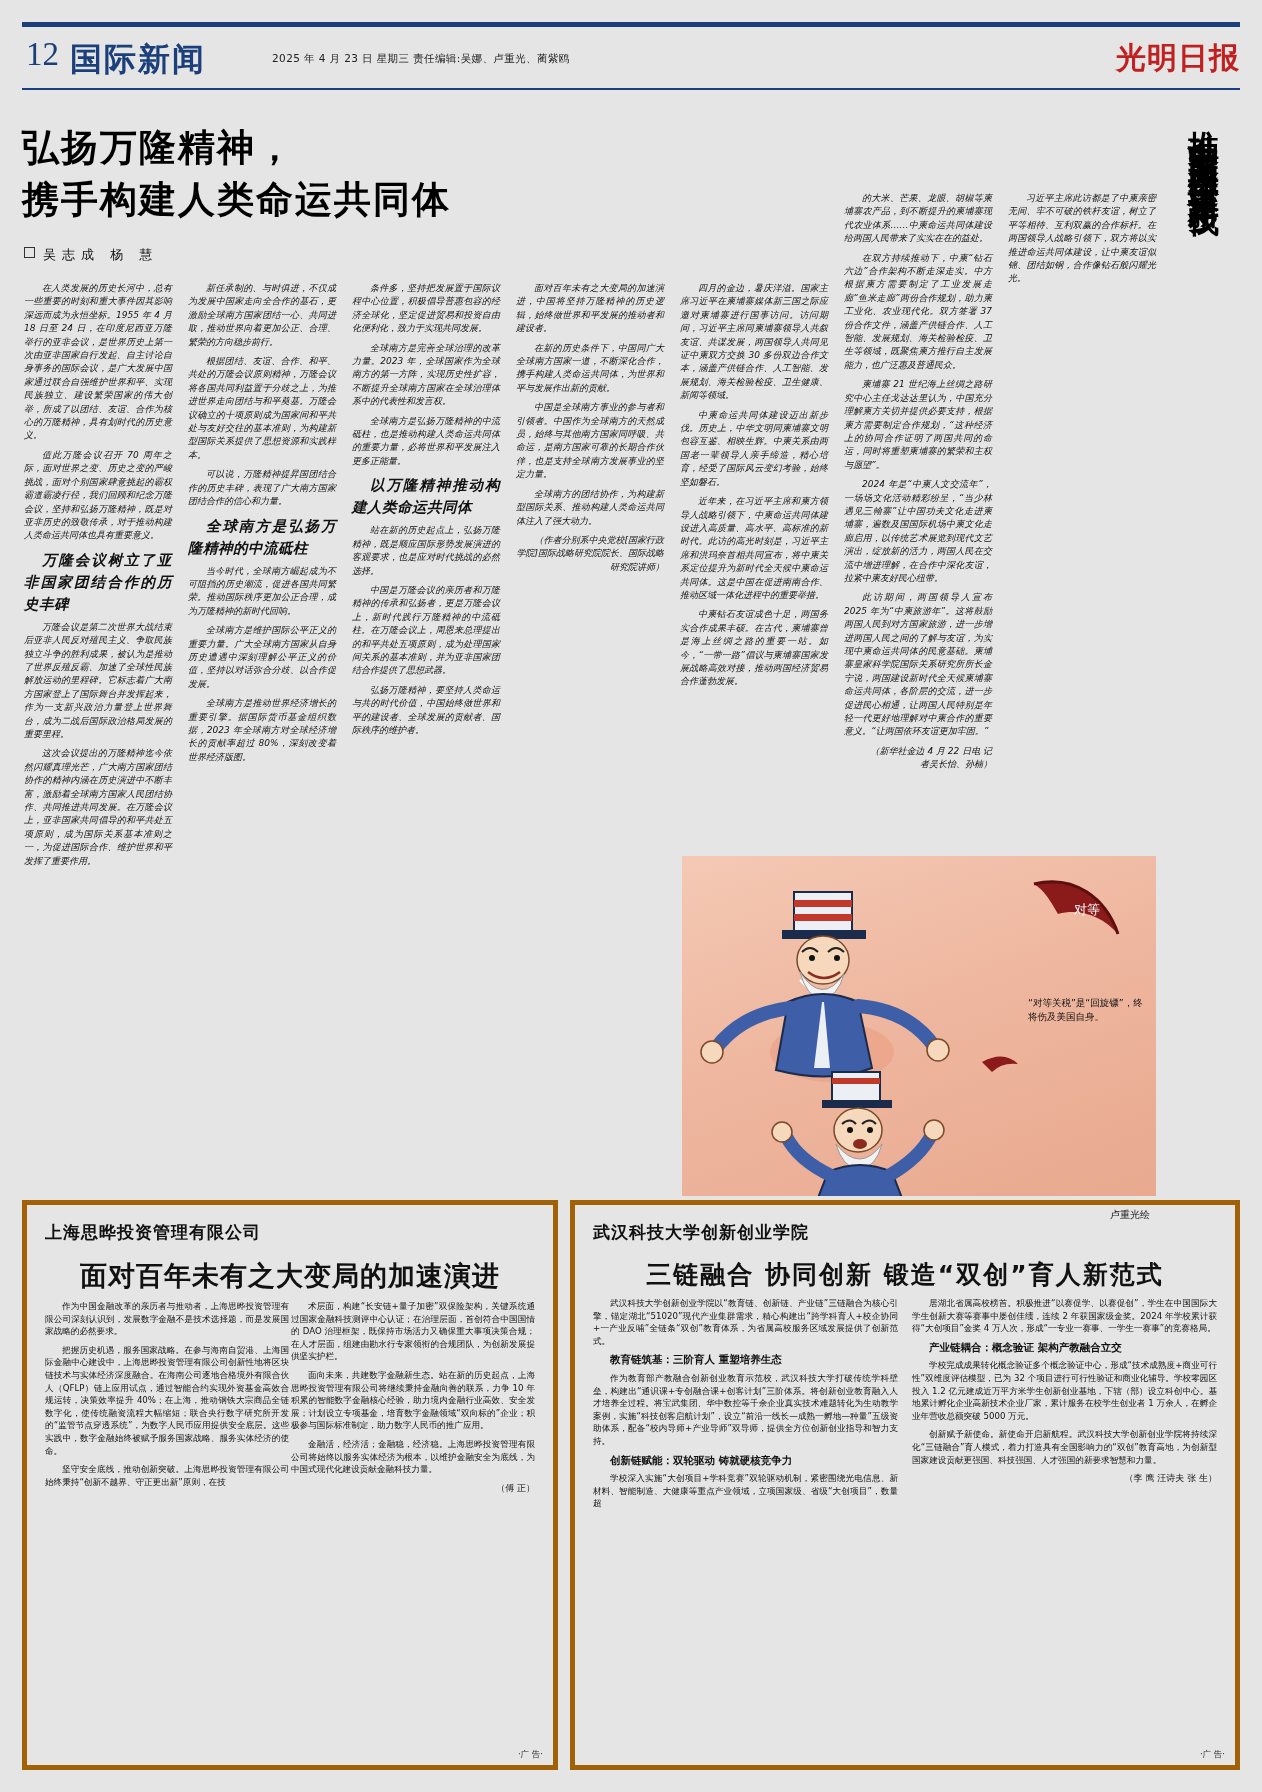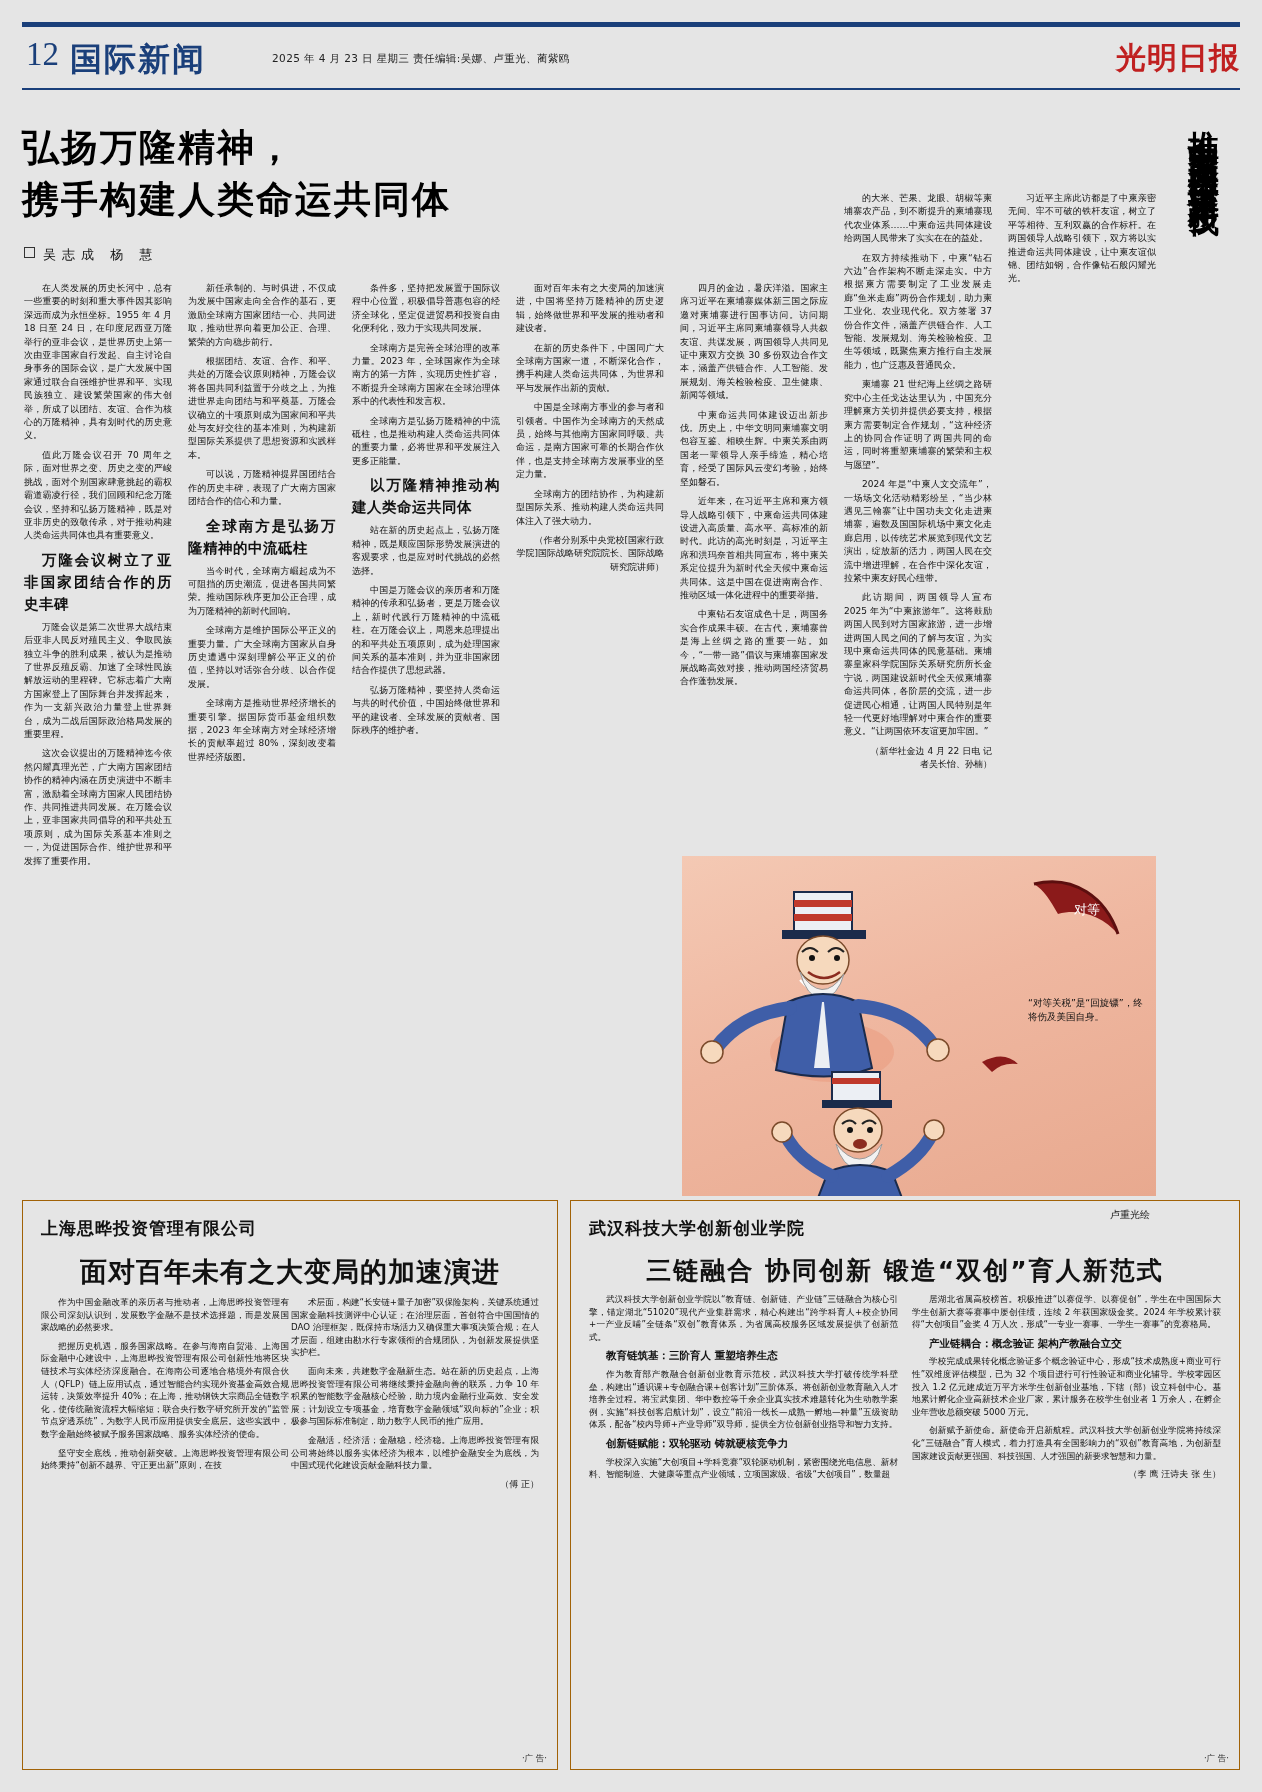--- a/index.html
+++ b/index.html
@@ -25,21 +25,21 @@
   .headline{position:absolute;left:0px;top:26px;width:500px;font-family:Liberation Serif, serif;}
   .headline div{font-size:37px;font-weight:bold;line-height:52px;letter-spacing:2px;color:#000;}
   .byline{position:absolute;left:2px;top:150px;font-size:13px;letter-spacing:6px;color:#111;}
   .byline .sq{display:inline-block;width:9px;height:9px;border:1px solid #333;margin-right:8px;vertical-align:1px;}
 
   
   .vtitle{position:absolute;right:0px;top:10px;width:72px;height:760px;}
   .vtitle span{writing-mode:vertical-rl;text-orientation:upright;font-size:31px;font-weight:bold;letter-spacing:5px;line-height:72px;color:#000;}
 
   
-  .col{position:absolute;top:186px;font-size:9px;line-height:13.4px;text-align:justify;color:#111;}
+  .col{position:absolute;top:186px;font-size:9px;line-height:13.4px;text-align:justify;color:#111;font-style:italic;}
   .col p{margin:0 0 6px 0;text-indent:18px;}
   .subhead{font-size:14.5px;font-weight:bold;line-height:22px;text-indent:0;margin:10px 0 8px 0;letter-spacing:.5px;}
 
   .c1{left:2px;width:148px;}
   .c2{left:166px;width:148px;}
   .c3{left:330px;width:148px;}
   .c4{left:494px;width:148px;}
   .c5{left:658px;width:148px;}
   .c6{left:822px;width:148px;top:96px;}
   .c7{left:986px;width:148px;top:96px;}
@@ -47,21 +47,21 @@
   .credit{text-indent:0;text-align:right;font-size:9px;margin-top:8px;}
 
   
   .cartoon{position:absolute;left:660px;top:760px;width:474px;height:380px;overflow:hidden;}
   .cartoon-bg{position:absolute;left:0;top:0;width:474px;height:340px;background:linear-gradient(160deg,#f4c9b4 0%,#efb7a0 45%,#e8a98f 100%);}
   .cap-red{position:absolute;right:8px;top:140px;width:120px;font-size:9.5px;line-height:14px;color:#111;}
   .cartoon-credit{position:absolute;right:6px;top:352px;font-size:10px;color:#111;}
 
   
   .ads{position:absolute;left:22px;top:1200px;width:1218px;height:570px;}
-  .ad{position:absolute;top:0;height:570px;border:1px solid #a16207;box-sizing:border-box;}
+  .ad{position:absolute;top:0;height:570px;border:5px solid #a16207;box-sizing:border-box;}
   .ad1{left:0px;width:536px;}
   .ad2{left:548px;width:670px;}
   .ad-inner{padding:16px 18px;box-sizing:border-box;height:100%;}
   .ad-org{font-size:17px;font-weight:bold;letter-spacing:1px;}
   .ad-title{font-size:27px;font-weight:bold;text-align:center;margin:14px 0 6px;letter-spacing:1px;}
   .ad-title2{font-size:25px;font-weight:bold;text-align:center;margin:14px 0 6px;letter-spacing:2px;}
   .ad-cols{display:flex;gap:2px;font-size:8.6px;line-height:12.6px;text-align:justify;margin-top:6px;}
   .ad-cols > div{flex:1;}
   .ad-cols p{margin:0 0 6px;text-indent:17px;}
   .ad-sign{text-align:right;font-size:9px;margin-top:6px;}

